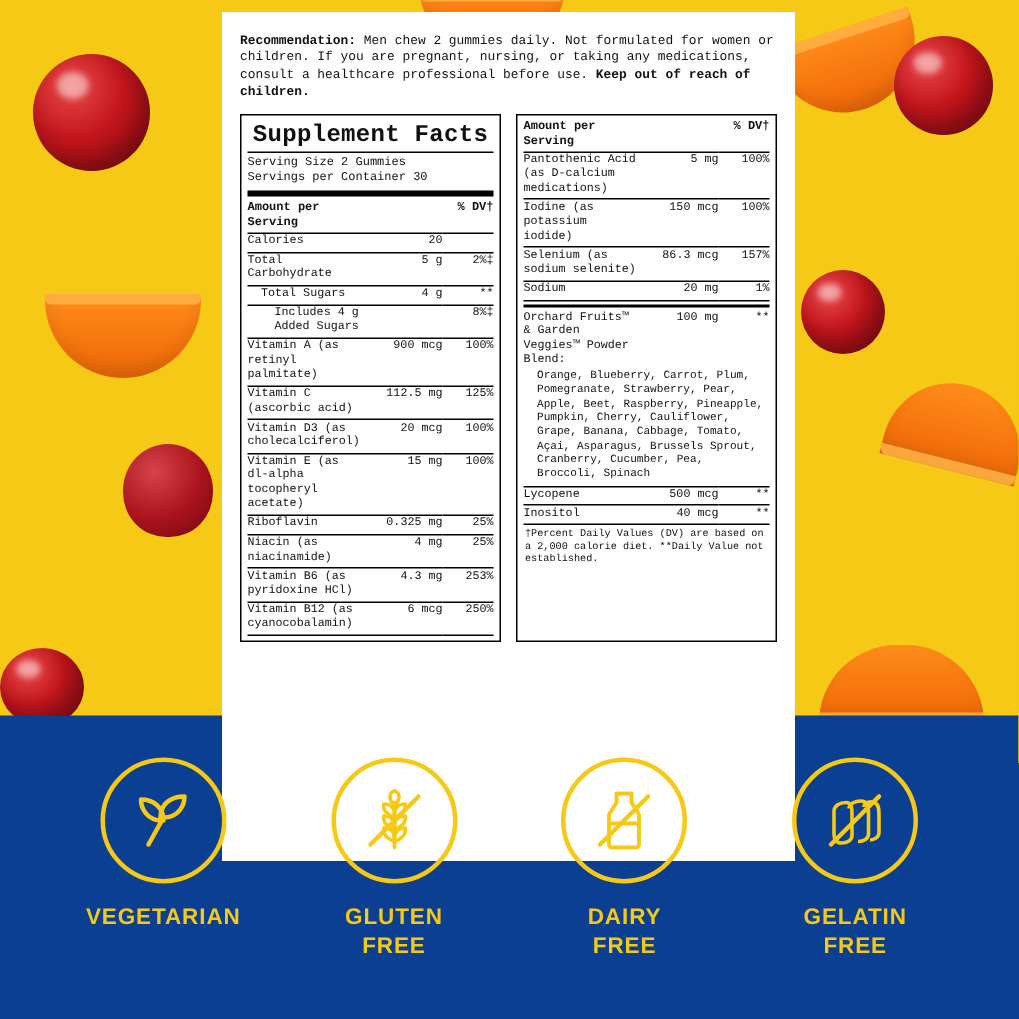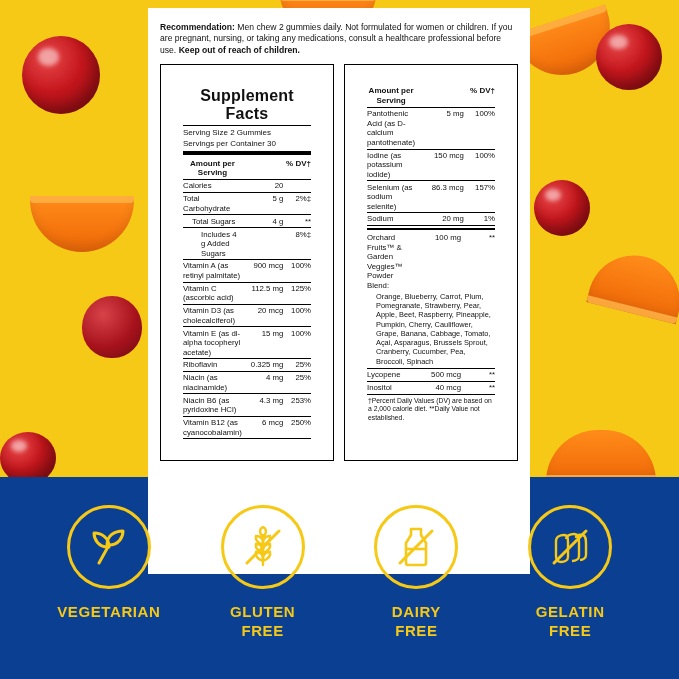--- a/index.html
+++ b/index.html
@@ -75,20 +75,21 @@
 
   
   .label-panel {
     position: absolute;
     left: 148px;
     top: 8px;
     width: 382px;
     height: 566px;
     background: #ffffff;
     box-shadow: 0 0 0 0 rgba(0,0,0,0);
+    font-family: Liberation Mono, monospace;
   }
   .label-inner {
     padding: 14px 12px 0 12px;
     color: #111;
   }
   .recommendation {
     font-size: 8.6px;
     line-height: 1.33;
     color: #111;
     margin-bottom: 8px;
@@ -96,21 +97,21 @@
   .recommendation b { font-weight: bold; }
 
   .facts-wrap {
     display: flex;
     gap: 10px;
     border-top: 0;
   }
   .col {
     width: 178px;
     border: 1.6px solid #000;
-    padding: 18px;
+    padding: 0;
     background: #fff;
   }
   .col .pad { padding: 2px 4px 3px 4px; }
   .sf-title {
     font-size: 16px;
     font-weight: bold;
     text-align: center;
     letter-spacing: .2px;
     margin: 2px 0 1px 0;
   }
@@ -131,21 +132,20 @@
     line-height: 1.22;
   }
   table.nutr tr.no-rule td { border-bottom: 0; }
   table.nutr td.amt { text-align: right; white-space: nowrap; padding-left: 3px; width: 52px;}
   table.nutr td.dv { text-align: right; white-space: nowrap; width: 34px; }
   .hdr-row td {
     font-weight: bold;
     border-bottom: 1px solid #000 !important;
     font-size: 8px;
     padding-bottom: 1.5px;
-    text-align: center;
   }
   .indent1 { padding-left: 9px !important; }
   .indent2 { padding-left: 18px !important; }
   .blend-desc {
     font-size: 7.4px;
     line-height: 1.26;
     padding-left: 9px;
   }
   .footnote {
     font-size: 6.8px;
@@ -297,21 +297,21 @@
                 <td>Riboflavin</td>
                 <td class="amt">0.325 mg</td>
                 <td class="dv">25%</td>
               </tr>
               <tr>
                 <td>Niacin (as niacinamide)</td>
                 <td class="amt">4 mg</td>
                 <td class="dv">25%</td>
               </tr>
               <tr>
-                <td>Niacin B6 (as pyridoxine HCl)</td>
+                <td>Vitamin B6 (as pyridoxine HCl)</td>
                 <td class="amt">4.3 mg</td>
                 <td class="dv">253%</td>
               </tr>
               <tr>
                 <td style="border-top:0.8px solid #000;">Vitamin B12 (as cyanocobalamin)</td>
                 <td class="amt" style="border-top:0.8px solid #000;">6 mcg</td>
                 <td class="dv" style="border-top:0.8px solid #000;">250%</td>
               </tr>
             </tbody>
               </table>
@@ -321,21 +321,21 @@
         <div class="col">
           <div class="pad">
             <table class="nutr">
               <tbody>
                   <tr class="hdr-row">
                 <td>Amount per Serving</td>
                 <td class="amt"></td>
                 <td class="dv">% DV†</td>
               </tr>
               <tr>
-                <td>Pantothenic Acid (as D-calcium pantothenate)</td>
+                <td>Pantothenic Acid (as D-calcium medications)</td>
                 <td class="amt">5 mg</td>
                 <td class="dv">100%</td>
               </tr>
               <tr>
                 <td>Iodine (as potassium iodide)</td>
                 <td class="amt">150 mcg</td>
                 <td class="dv">100%</td>
               </tr>
               <tr>
                 <td>Selenium (as sodium selenite)</td>

